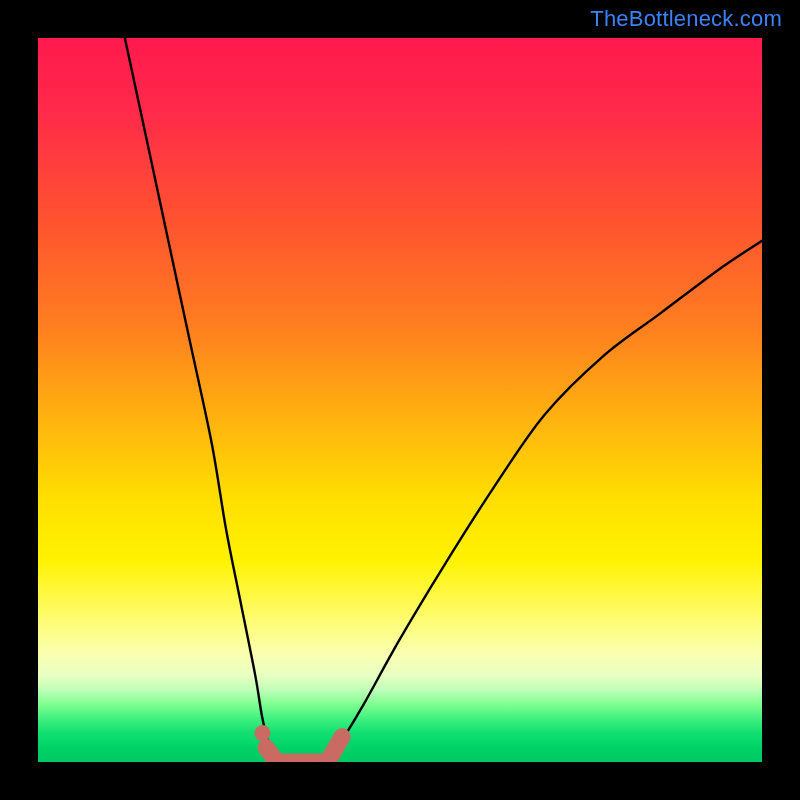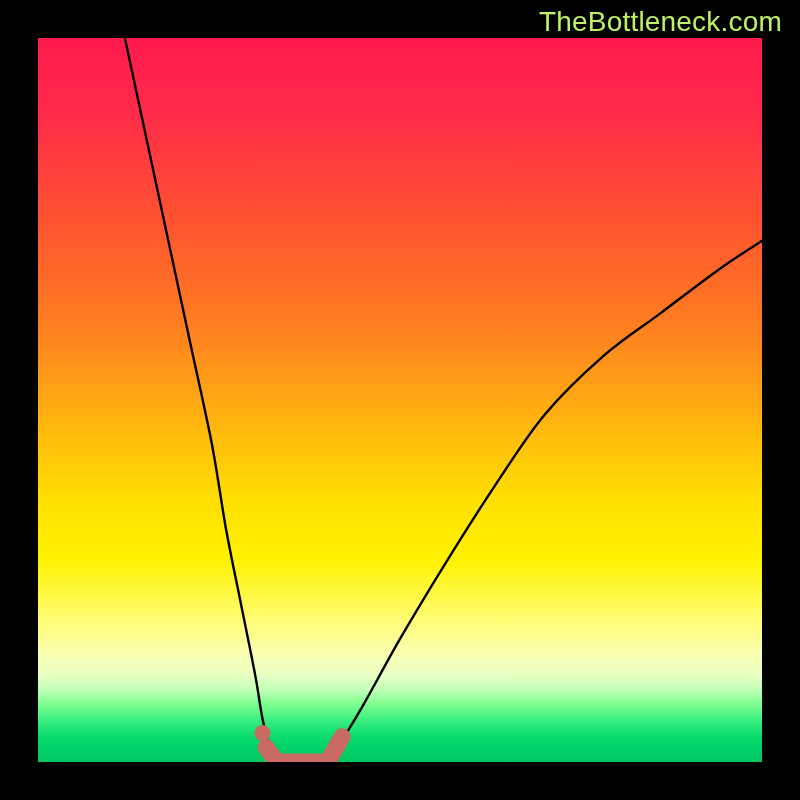--- a/index.html
+++ b/index.html
@@ -50,22 +50,22 @@
       #40f080 94%,
       #10e070 96%,
       #00d268 98%,
       #00c860 100%
     );
   }
   .watermark {
     position: absolute;
     top: 6px;
     right: 18px;
-    color: #bef264;
-    font-size: 28px;
+    color: #3b82f6;
+    font-size: 22px;
     font-weight: 500;
     letter-spacing: 0.2px;
     user-select: none;
   }
   svg.curve-layer {
     position: absolute;
     left: 0;
     top: 0;
     width: 724px;
     height: 724px;

